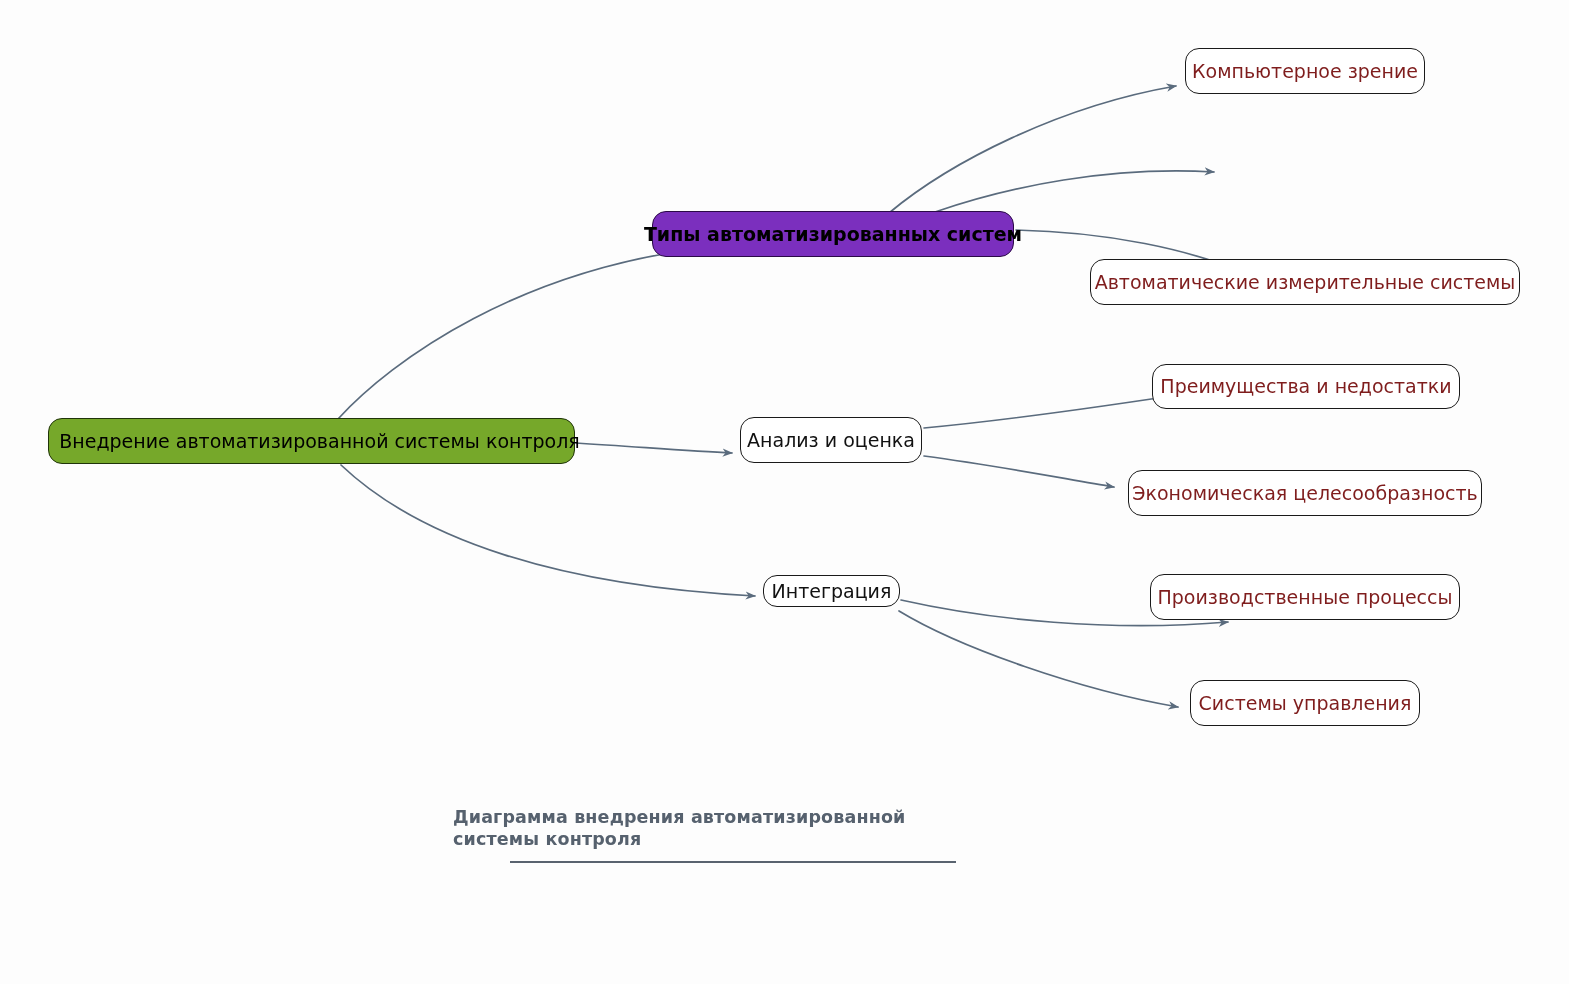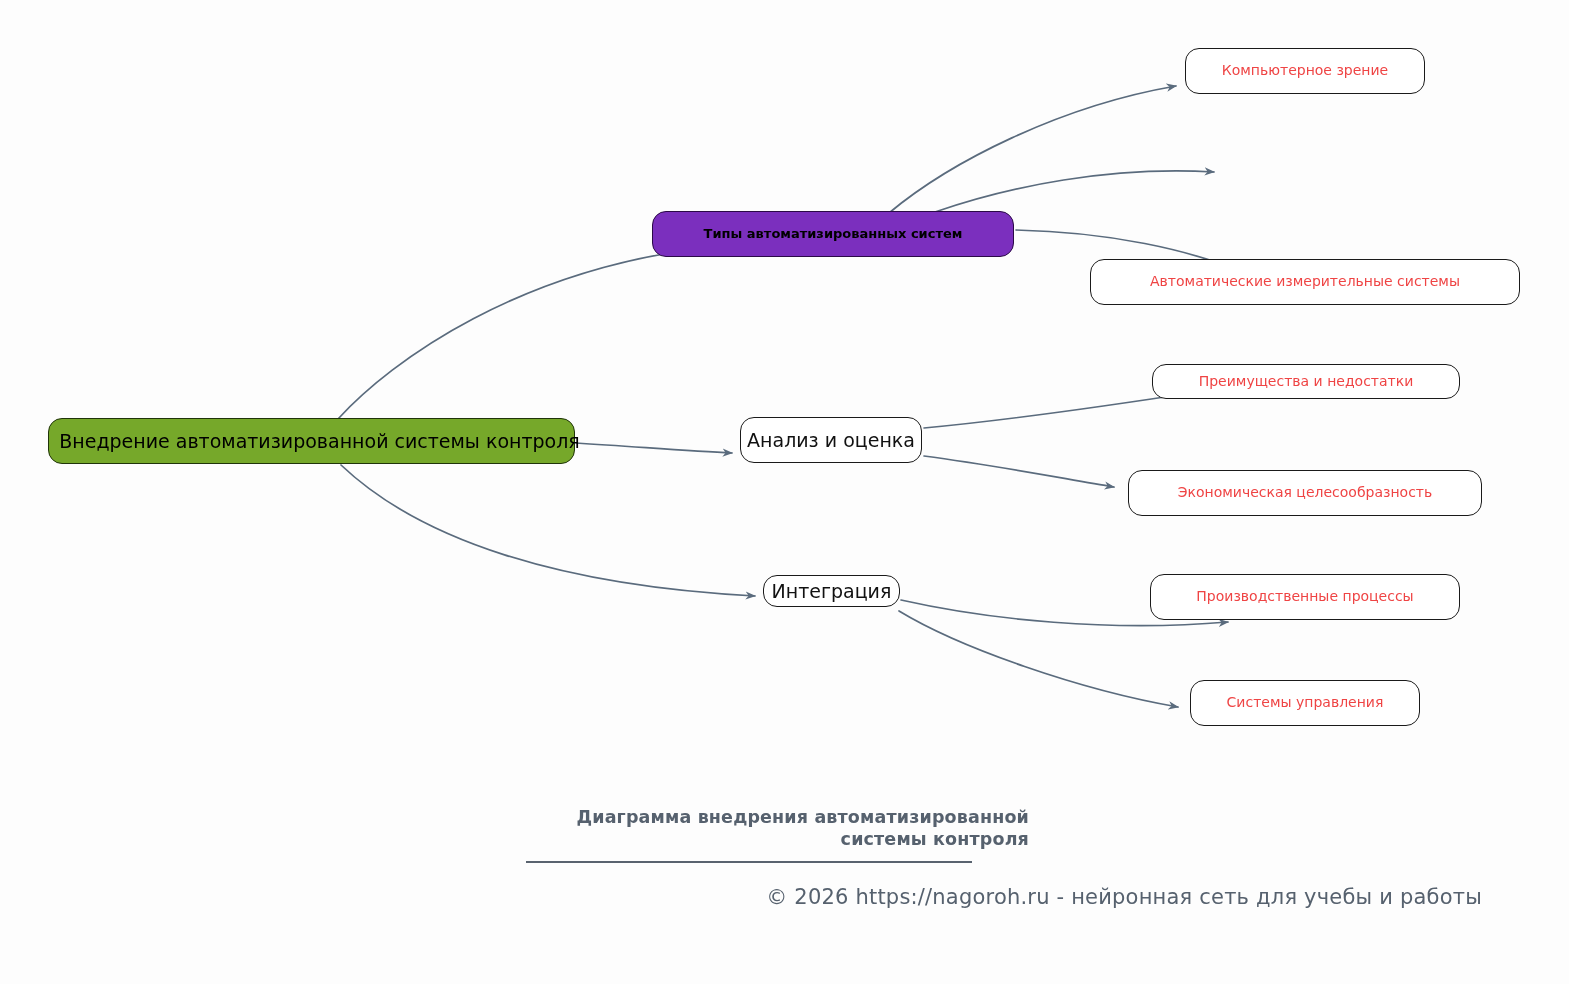--- a/index.html
+++ b/index.html
@@ -52,54 +52,54 @@
     justify-content: center;
     border-radius: 14px;
     white-space: nowrap;
     text-align: center;
     line-height: 1.1;
   }
 
   .node-leaf {
     background: #ffffff;
     border: 1.6px solid #1a1a1a;
-    color: #ef4444;
-    font-size: 14px;
+    color: #7f1d1d;
+    font-size: 19px;
   }
 
   .node-branch {
     background: #ffffff;
     border: 1.6px solid #1a1a1a;
     color: #111111;
     font-size: 19px;
   }
 
   .node-root {
     background: #76a82a;
     border: 1.8px solid #20340a;
     color: #000000;
     font-size: 19px;
   }
 
   .node-accent {
     background: #7b2fbe;
     border: 1.8px solid #2b0a47;
     color: #000000;
-    font-size: 13px;
+    font-size: 19px;
     font-weight: 600;
   }
 
   
   #caption-block {
     position: absolute;
-    left: 16px;
+    left: 0;
     top: 806px;
     width: 1466px;
     z-index: 3;
-    text-align: right;
+    text-align: left;
   }
 
   #caption-title {
     font-size: 17.5px;
     font-weight: bold;
     color: #56616e;
     line-height: 1.28;
     letter-spacing: 0.15px;
     width: 560px;
     margin: 0 auto;
@@ -153,21 +153,21 @@
       </div>
       <div class="node node-leaf" style="left: 1185px; top: 48px; width: 240px; height: 46px;">
         <span>Компьютерное зрение</span>
       </div>
       <div class="node node-leaf" style="left: 1090px; top: 259px; width: 430px; height: 46px;">
         <span>Автоматические измерительные системы</span>
       </div>
       <div class="node node-branch" style="left: 740px; top: 417px; width: 182px; height: 46px; background: rgb(255, 255, 255); border-color: rgb(26, 26, 26);">
         <span>Анализ и оценка</span>
       </div>
-      <div class="node node-leaf" style="left: 1152px; top: 364px; width: 308px; height: 35px;">
+      <div class="node node-leaf" style="left: 1152px; top: 364px; width: 308px; height: 45px;">
         <span>Преимущества и недостатки</span>
       </div>
       <div class="node node-leaf" style="left: 1128px; top: 470px; width: 354px; height: 46px;">
         <span>Экономическая целесообразность</span>
       </div>
       <div class="node node-branch" style="left: 763px; top: 575px; width: 137px; height: 32px; background: rgb(255, 255, 255); border-color: rgb(26, 26, 26);">
         <span>Интеграция</span>
       </div>
       <div class="node node-leaf" style="left: 1190px; top: 680px; width: 230px; height: 46px;">
         <span>Системы управления</span>
@@ -176,16 +176,15 @@
         <span>Производственные процессы</span>
       </div>
     </div>
 
   <div id="caption-block">
     <div id="caption-title">
       <div>Диаграмма внедрения автоматизированной</div>
       <div>системы контроля</div>
     </div>
     <div id="caption-rule" title="___________________________________________"></div>
-    <div id="caption-footer">© 2026 https://nagoroh.ru - нейронная сеть для учебы и работы</div>
   </div>
 
 </div>
 
 </body></html>

